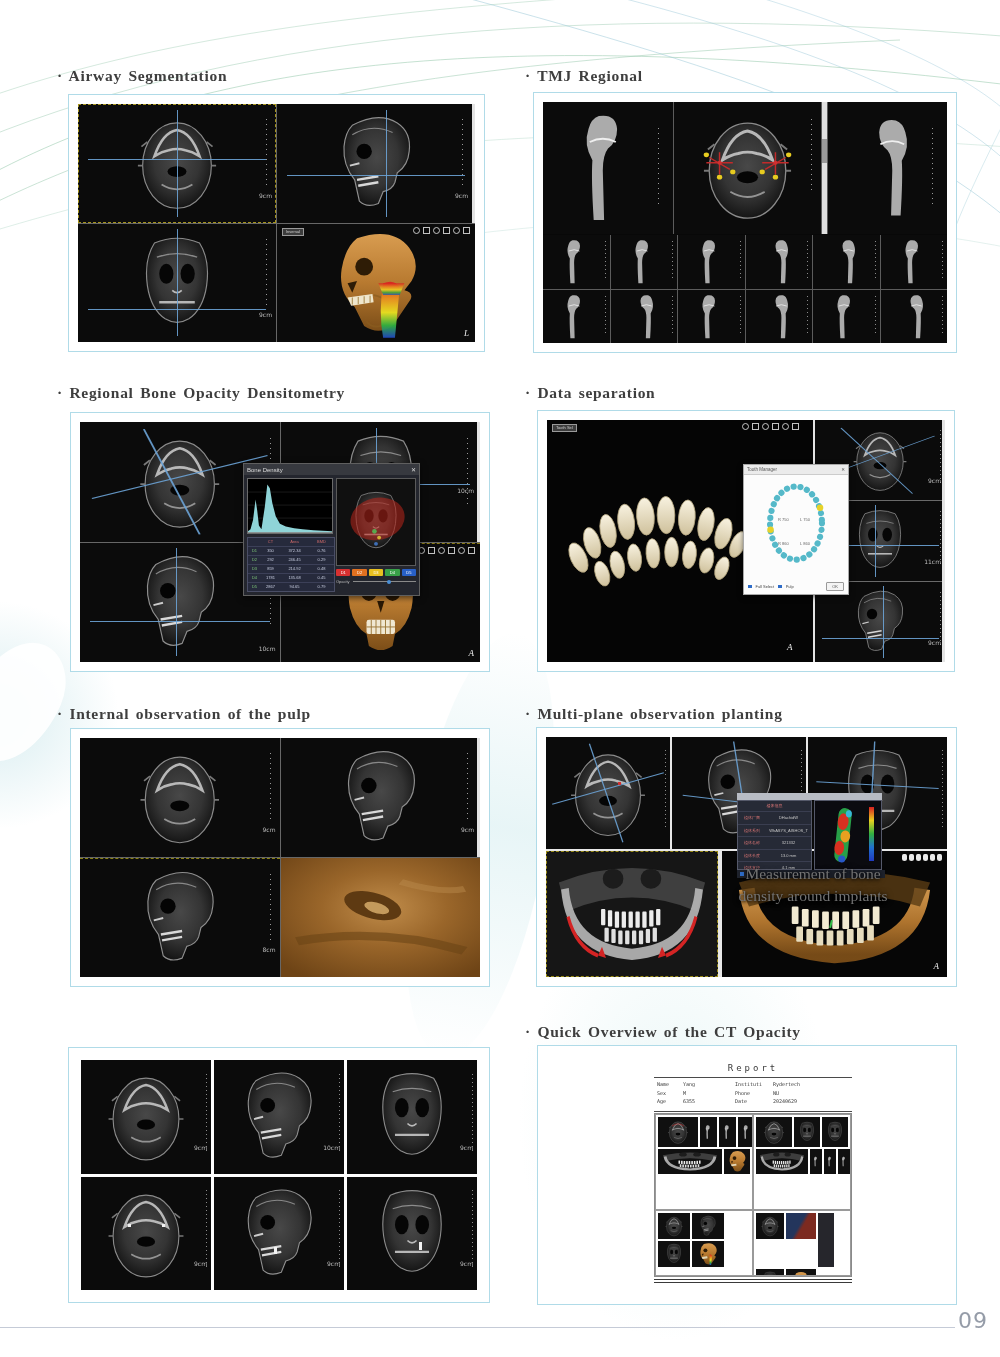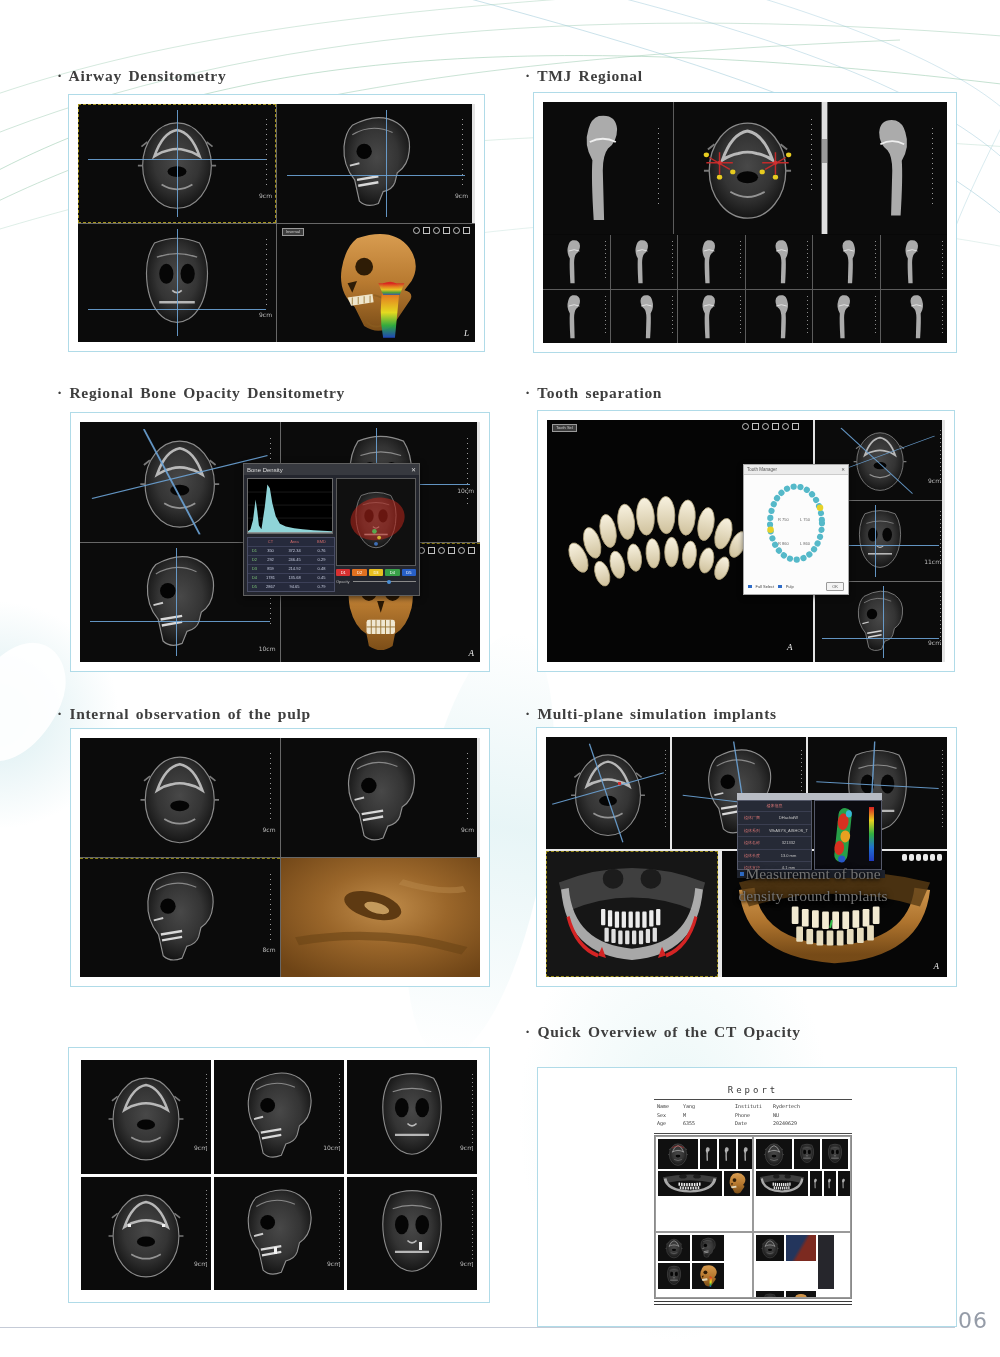--- a/index.html
+++ b/index.html
@@ -268,21 +268,21 @@
       <path d="M1005,120 C965,200 935,265 925,335" stroke="rgba(160,205,215,.4)"></path>
       <path d="M1020,250 C750,195 420,215 120,310" stroke="rgba(165,208,200,.3)"></path>
     </g>
   </svg>
   <div class="blob" style="left:-70px;top:600px;width:190px;height:230px;background:radial-gradient(ellipse at 35% 50%, rgba(183,222,228,.55), rgba(183,222,228,0) 70%);"></div>
   <div class="blob" style="left:-28px;top:638px;width:86px;height:128px;background:#fff;border-radius:55% 45% 55% 45%/62% 38% 62% 38%;transform:rotate(24deg);opacity:.9;"></div>
   <div class="blob" style="left:415px;top:630px;width:130px;height:430px;background:linear-gradient(to bottom, rgba(203,233,236,0), rgba(203,233,236,.45) 45%, rgba(203,233,236,0));border-radius:50%;transform:rotate(10deg);"></div>
   <div class="blob" style="left:505px;top:960px;width:340px;height:400px;background:radial-gradient(ellipse at 50% 40%, rgba(214,239,239,.5), rgba(214,239,239,0) 65%);"></div>
   <div class="blob" style="left:145px;top:415px;width:150px;height:100px;background:radial-gradient(ellipse, rgba(205,235,235,.4), rgba(205,235,235,0) 70%);"></div>
 
-  <h2 class="stitle" style="left:57px;top:54px;">· Airway Densitometry</h2>
+  <h2 class="stitle" style="left:57px;top:54px;">· Airway Segmentation</h2>
   <div class="shot" style="left:68px;top:94px;width:417px;height:258px;">
     <div class="v">
       <div class="g22">
         <div class="ct ydash">
           <svg class="fig" viewBox="0 0 100 100">
               <use href="#s-axial"></use>
             </svg>
           <div class="chv" style="left:50%;"></div>
           <div class="chh" style="top:46%;"></div>
           <div class="ruler"></div>
@@ -569,21 +569,21 @@
               <span class="bd-track">
                   <span class="bd-knob"></span>
                 </span>
             </div>
           </div>
         </div>
       </div>
     </div>
   </div>
 
-  <h2 class="stitle" style="left:525px;top:371px;">· Tooth separation</h2>
+  <h2 class="stitle" style="left:525px;top:371px;">· Data separation</h2>
   <div class="shot" style="left:537px;top:410px;width:418px;height:262px;">
     <div class="v">
       <div class="ct" style="position:absolute;left:0;top:0;width:266px;height:242px;background:#050505;">
         <svg style="position:absolute;left:6px;top:38px;width:216px;height:168px;transform:rotate(-4deg);" viewBox="0 0 220 120">
             <use href="#s-teeth"></use>
           </svg>
         <span class="chip">Tooth Sel</span>
         <div class="tbar" style="right:14px;">
           <span class="tbic rnd"></span>
           <span class="tbic"></span>
@@ -683,21 +683,21 @@
         </div>
         <div class="ct">
           <svg class="fig" viewBox="0 0 100 100" preserveAspectRatio="none">
               <use href="#s-pulp"></use>
             </svg>
         </div>
       </div>
     </div>
   </div>
 
-  <h2 class="stitle" style="left:525px;top:692px;">· Multi-plane simulation implants</h2>
+  <h2 class="stitle" style="left:525px;top:692px;">· Multi-plane observation planting</h2>
   <div class="shot" style="left:536px;top:727px;width:421px;height:260px;">
     <div class="v" style="background:#e8e8e8;">
       <div class="ct" style="position:absolute;left:0;top:0;width:124px;height:112px;">
         <svg class="fig" viewBox="0 0 100 100">
             <use href="#s-axial"></use>
           </svg>
         <svg class="ov" viewBox="0 0 100 100" preserveAspectRatio="none">
           <line x1="5" y1="60" x2="95" y2="32" stroke="rgba(108,163,214,.9)" stroke-width="1"></line>
           <line x1="35" y1="6" x2="62" y2="94" stroke="rgba(108,163,214,.9)" stroke-width="1"></line>
         </svg>
@@ -843,21 +843,21 @@
             </svg>
           <span class="impdot" style="left:55%;top:58%;width:3px;height:8px;"></span>
           <div class="ruler-s"></div>
           <span class="scale">9cm</span>
         </div>
       </div>
     </div>
   </div>
 
   <h2 class="stitle" style="left:525px;top:1010px;">· Quick Overview of the CT Opacity</h2>
-  <div class="shot" style="left:537px;top:1067px;width:420px;height:260px;">
+  <div class="shot" style="left:537px;top:1045px;width:420px;height:260px;">
     <div class="v" style="background:#fff;">
       <div class="report">
         <div class="r-title">Report</div>
         <div class="r-hr"></div>
         <div class="r-fields">
           <span>Name</span>
           <span>Yang</span>
           <span>Instituti</span>
           <span>Rydertech</span>
           <span>Sex</span>
@@ -960,15 +960,15 @@
             </div>
           </div>
         </div>
         <div class="r-hr2"></div>
         <div class="r-hr2"></div>
       </div>
     </div>
   </div>
 
   <div class="footerline"></div>
-  <div class="pagenum">06</div>
+  <div class="pagenum">09</div>
 
 </div>
 
 </body></html>

